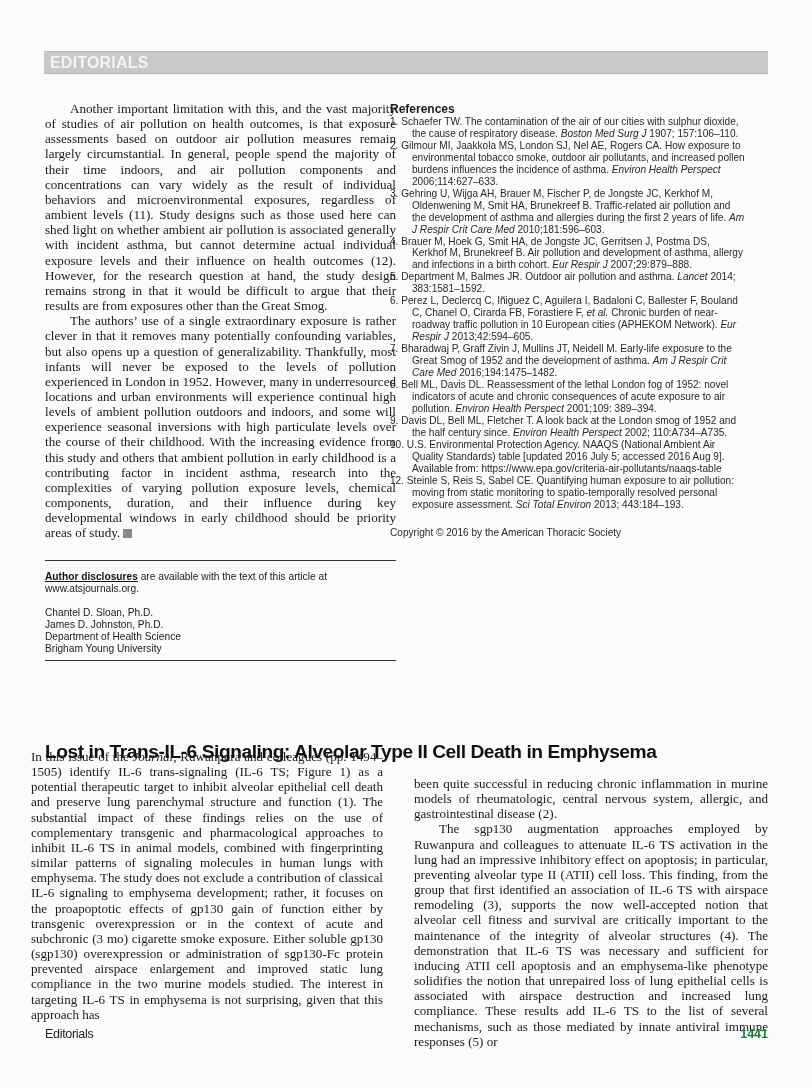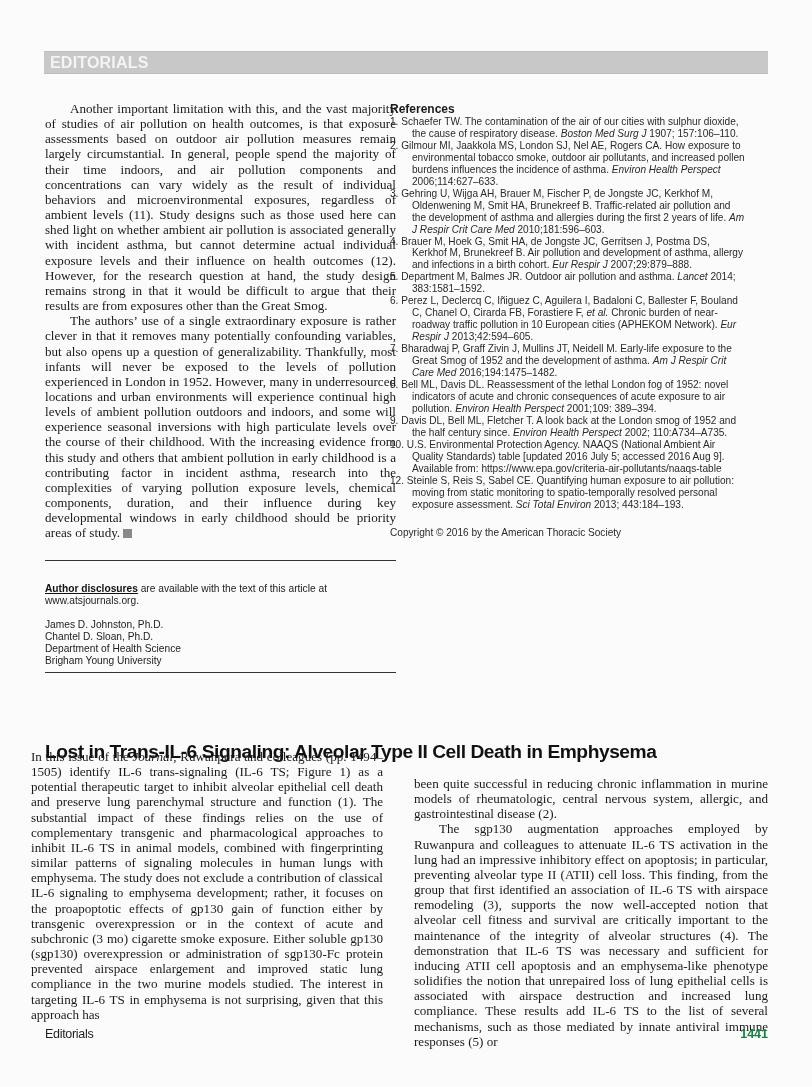--- a/index.html
+++ b/index.html
@@ -22,21 +22,21 @@
   .serif-p {
     font-family: "Liberation Serif", serif; font-size: 13.1px; line-height: 15.15px;
     color: #1a1a1a; text-align: justify; text-align-last: left;
   }
   .serif-p.indent { text-indent: 25px; }
   .end-mark { display: inline-block; width: 9px; height: 9px; background: #8a8a8a; vertical-align: -1px; margin-left: 3px; }
 
   .rule { height: 1px; background: #333; width: 351px; }
   .rule-top { margin-top: 19px; }
   .disclosure {
-    margin-top: 22px; font-family: "Liberation Sans", sans-serif; font-size: 10.2px; line-height: 12px; color: #222;
+    margin-top: 10px; font-family: "Liberation Sans", sans-serif; font-size: 10.2px; line-height: 12px; color: #222;
   }
   .disclosure .link { font-weight: bold; text-decoration: underline; color: #111; }
   .authors { margin-top: 12px; font-family: "Liberation Sans", sans-serif; font-size: 10.2px; line-height: 12px; color: #222; }
   .authors .ital { }
   .rule-bottom { margin-top: 5px; }
 
   .refs-heading {
     font-family: "Liberation Sans", sans-serif; font-weight: bold; font-size: 12px; color: #1a1a1a; margin-top: 1px;
   }
   .refs-list { }
@@ -73,22 +73,22 @@
 </div>
 
 <div class="col-left">
   <p class="serif-p indent">Another important limitation with this, and the vast majority of studies of air pollution on health outcomes, is that exposure assessments based on outdoor air pollution measures remain largely circumstantial. In general, people spend the majority of their time indoors, and air pollution components and concentrations can vary widely as the result of individual behaviors and microenvironmental exposures, regardless of ambient levels (11). Study designs such as those used here can shed light on whether ambient air pollution is associated generally with incident asthma, but cannot determine actual individual exposure levels and their influence on health outcomes (12). However, for the research question at hand, the study design remains strong in that it would be difficult to argue that their results are from exposures other than the Great Smog.</p>
   <p class="serif-p indent"><span>The authors’ use of a single extraordinary exposure is rather clever in that it removes many potentially confounding variables, but also opens up a question of generalizability. Thankfully, most infants will never be exposed to the levels of pollution experienced in London in 1952. However, many in underresourced locations and urban environments will experience continual high levels of ambient pollution outdoors and indoors, and some will experience seasonal inversions with high particulate levels over the course of their childhood. With the increasing evidence from this study and others that ambient pollution in early childhood is a contributing factor in incident asthma, research into the complexities of varying pollution exposure levels, chemical components, duration, and their influence during key developmental windows in early childhood should be priority areas of study.</span><span class="end-mark"></span></p>
 
   <div class="rule rule-top"></div>
   <p class="disclosure"><span class="link">Author disclosures</span><span> are available with the text of this article at www.atsjournals.org.</span></p>
 
   <div class="authors">
+    <div>Chantel D. Sloan, Ph.D.</div>
     <div>James D. Johnston, Ph.D.</div>
-    <div>Chantel D. Sloan, Ph.D.</div>
     <div class="ital">Department of Health Science</div>
     <div class="ital">Brigham Young University</div>
   </div>
   <div class="rule rule-bottom"></div>
 </div>
 
 <div class="col-right">
   <div class="refs-heading">References</div>
   <div class="refs-list" id="refs-list">
       <div class="ref"><span>1.</span> <span>Schaefer TW. The contamination of the air of our cities with sulphur dioxide, the cause of respiratory disease. </span><i>Boston Med Surg J</i><span> 1907; 157:106–110.</span></div>

